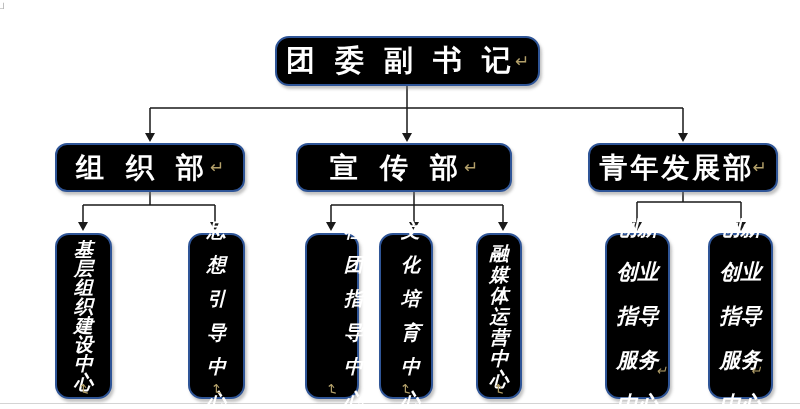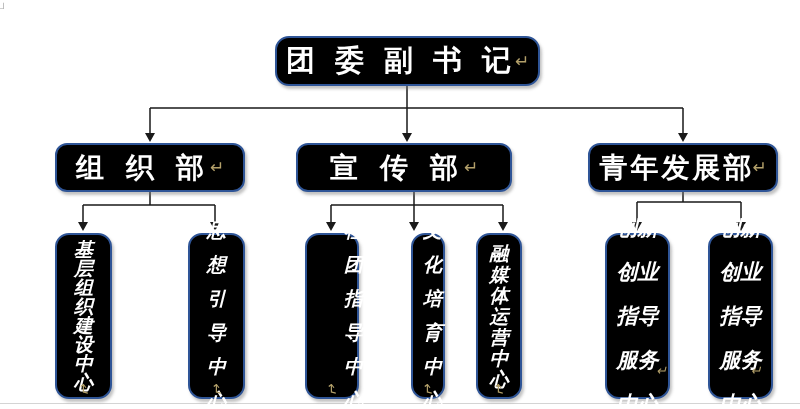--- a/index.html
+++ b/index.html
@@ -40,21 +40,21 @@
   .center-node { top:233px; height:166px; border-radius:14px; font-size:19px;font-style:italic; }
   .center-node .label {
     display:block; width:21px; word-break:break-all; text-align:center;
   }
   .lh19 .label { line-height:19px; }
   .lh25 .label { line-height:34px; }
   .lh21 .label { line-height:21px; }
   #c-jiceng   { left:55px;  width:57px; }
   #c-sixiang  { left:188px; width:57px; }
   #c-shetuan  { left:305px; width:54px;padding-left:43px; }
-  #c-wenhua   { left:411px; width:34px;padding-left:9px; }
+  #c-wenhua   { left:379px; width:54px;padding-left:9px; }
   #c-rongmeiti{ left:476px; width:46px; }
   #c-chuangxin{ left:605px; width:65px; font-size:21px; }
   #c-zhiyuan  { left:708px; width:65px; font-size:21px; }
   #c-chuangxin .label, #c-zhiyuan .label { width:46px; line-height:44px; }
 
   .vmark {
     position:absolute; bottom:1px; left:50%; transform:translateX(-50%) rotate(90deg);
     font-size:14px;
   }
   .hmark6 { position:absolute; bottom:19px; right:1px; font-size:13px; }

